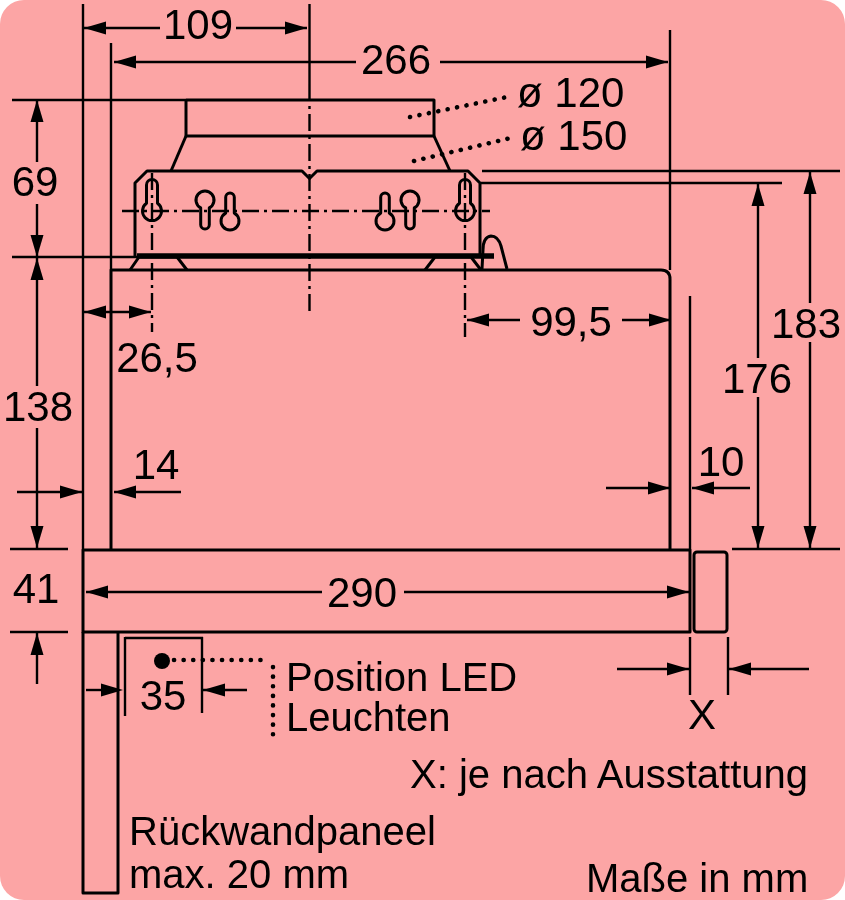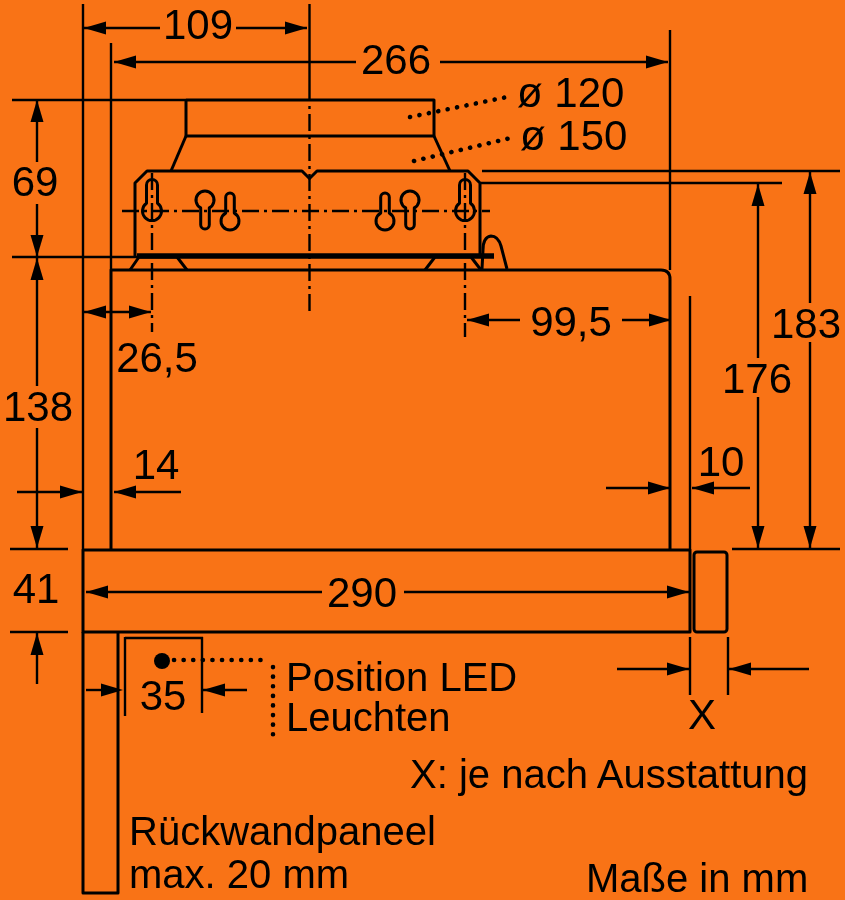--- a/index.html
+++ b/index.html
@@ -1,16 +1,16 @@
 <!DOCTYPE html>
 <html><head>
 <meta charset="utf-8">
 <style>
   html,body{margin:0;padding:0;background:#ffffff;}
-  .drawing-wrap{width:845px;height:900px;background:#f97316;position:relative;overflow:hidden;}
+  .drawing-wrap{width:845px;height:900px;background:#fca5a5;position:relative;overflow:hidden;border-radius:24px;}
   svg{display:block;}
   svg text{font-family:"Liberation Sans","DejaVu Sans",sans-serif;fill:#000000;}
   .dim-label{font-size:42px;}
   .note-label{font-size:40px;}
   .mid{text-anchor:middle;}
   .thin{stroke:#000;stroke-width:2.4;fill:none;}
   .obj{stroke:#000;stroke-width:3;fill:none;stroke-linejoin:round;}
   .thick{stroke:#000;stroke-width:5.5;fill:none;}
   .dashdot{stroke:#000;stroke-width:2.4;fill:none;stroke-dasharray:17 5 3 5;}
   .dots{stroke:#000;stroke-width:4.6;fill:none;stroke-dasharray:0.1 9.5;stroke-linecap:round;}

